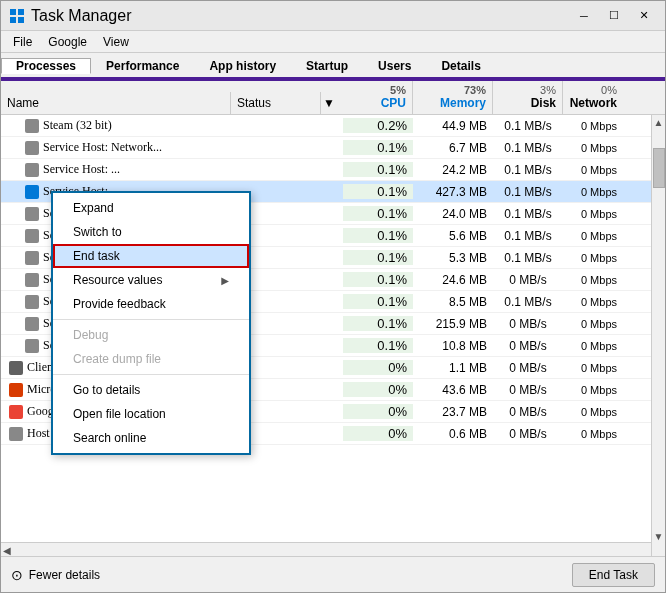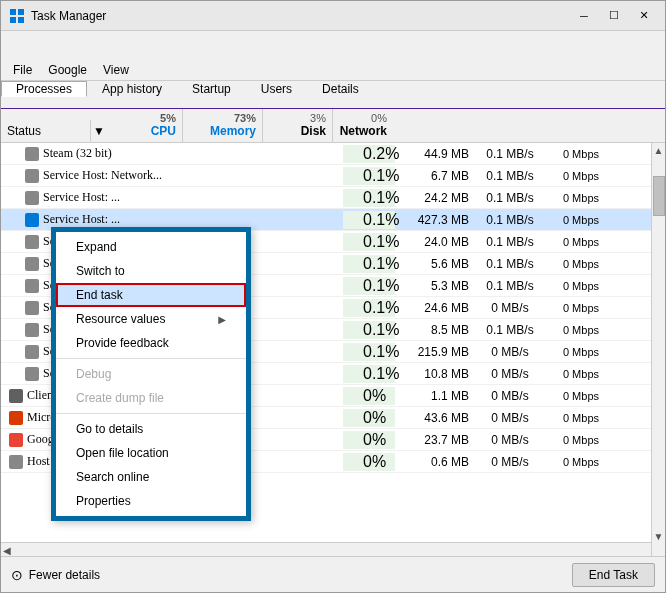--- a/index.html
+++ b/index.html
@@ -31,21 +31,21 @@
     .title-bar-left {
       display: flex;
       align-items: center;
       gap: 6px;
     }
     .title-bar-icon {
       width: 16px;
       height: 16px;
     }
     .title-bar-title {
-      font-size: 12px;
+      font-size: 16px;
       color: #000;
     }
     .title-bar-controls {
       display: flex;
       gap: 4px;
     }
     .title-btn {
       width: 26px;
       height: 20px;
       background: transparent;
@@ -57,34 +57,34 @@
       justify-content: center;
       color: #000;
     }
     .menu-bar {
       background: #f0f0f0;
       height: 22px;
       display: flex;
       align-items: center;
       padding: 0 4px;
       border-bottom: 1px solid #ccc;
-      margin-top: 28px;
     }
     .menu-item {
       padding: 2px 8px;
       cursor: pointer;
       font-size: 12px;
     }
     .tabs-bar {
       background: #f0f0f0;
       height: 28px;
       display: flex;
-      align-items: flex-start;
-      border-bottom: 1px solid #4c1d95;
+      align-items: center;
+      border-bottom: 4px solid #4c1d95;
       padding: 0 0;
+      font-weight: bold;
     }
     .tab {
       padding: 0 14px;
       cursor: pointer;
       font-size: 12px;
       display: flex;
       align-items: center;
       border: 1px solid transparent;
       margin-bottom: -1px;
     }
@@ -200,23 +200,23 @@
       text-align: center;
       color: #555;
       font-size: 10px;
     }
     .row-status {
       width: 90px;
       padding: 0 6px;
       font-size: 12px;
     }
     .row-cpu {
-      width: 52px;
-      padding: 0 20px;
-      font-size: 16px;
+      width: 70px;
+      padding: 0 6px;
+      font-size: 13px;
       text-align: right;
       background: #e8f4e8;
     }
     .row-memory {
       width: 80px;
       padding: 0 6px;
       font-size: 12px;
       text-align: right;
     }
     .row-disk {
@@ -283,25 +283,24 @@
       border-radius: 2px;
     }
 
     
     .context-menu {
       position: absolute;
       top: 110px;
       left: 50px;
       width: 200px;
       background: #fff;
-      border: 5px solid #0369a1;
+      border: 2px solid #0369a1;
       box-shadow: 2px 2px 8px rgba(0,0,0,0.25);
       z-index: 100;
       padding: 3px 0;
-      margin-top: 8px;
     }
     .ctx-item {
       padding: 5px 20px;
       font-size: 12px;
       cursor: pointer;
       display: flex;
       align-items: center;
       justify-content: space-between;
       color: #000;
     }
@@ -348,36 +347,42 @@
     <span class="menu-item">File</span>
     <span class="menu-item">Google</span>
     <span class="menu-item">View</span>
   </div>
 
   <div class="tabs-bar">
     <div class="tab active">
       <span>Processes</span>
     </div>
     <div class="tab">
+      <span>Performance</span>
+    </div>
+    <div class="tab">
       <span>App history</span>
     </div>
     <div class="tab">
       <span>Startup</span>
     </div>
     <div class="tab">
       <span>Users</span>
     </div>
     <div class="tab">
       <span>Details</span>
     </div>
   </div>
 
   <div class="content-area">
 
     <div class="table-header">
+      <div class="col-name">
+        <span>Name</span>
+      </div>
       <div class="col-status">
         <span>Status</span>
       </div>
       <div class="col-chevron">▼</div>
       <div class="col-cpu">
         <div class="header-col-wrap">
           <span class="header-pct">5%</span>
           <span class="header-label">CPU</span>
         </div>
       </div>
@@ -619,23 +624,20 @@
         </div>
         <div class="ctx-separator"></div>
         <div class="ctx-item">
           <span>Go to details</span>
         </div>
         <div class="ctx-item">
           <span>Open file location</span>
         </div>
         <div class="ctx-item">
           <span>Search online</span>
-        </div>
-        <div class="ctx-item">
-          <span>Properties</span>
         </div>
       </div>
   </div>
 
   <div class="footer-bar">
     <button class="fewer-details-btn">
       <span style="font-size:14px;">⊙</span>
       <span>Fewer details</span>
     </button>
     <button class="end-task-btn">End Task</button>

